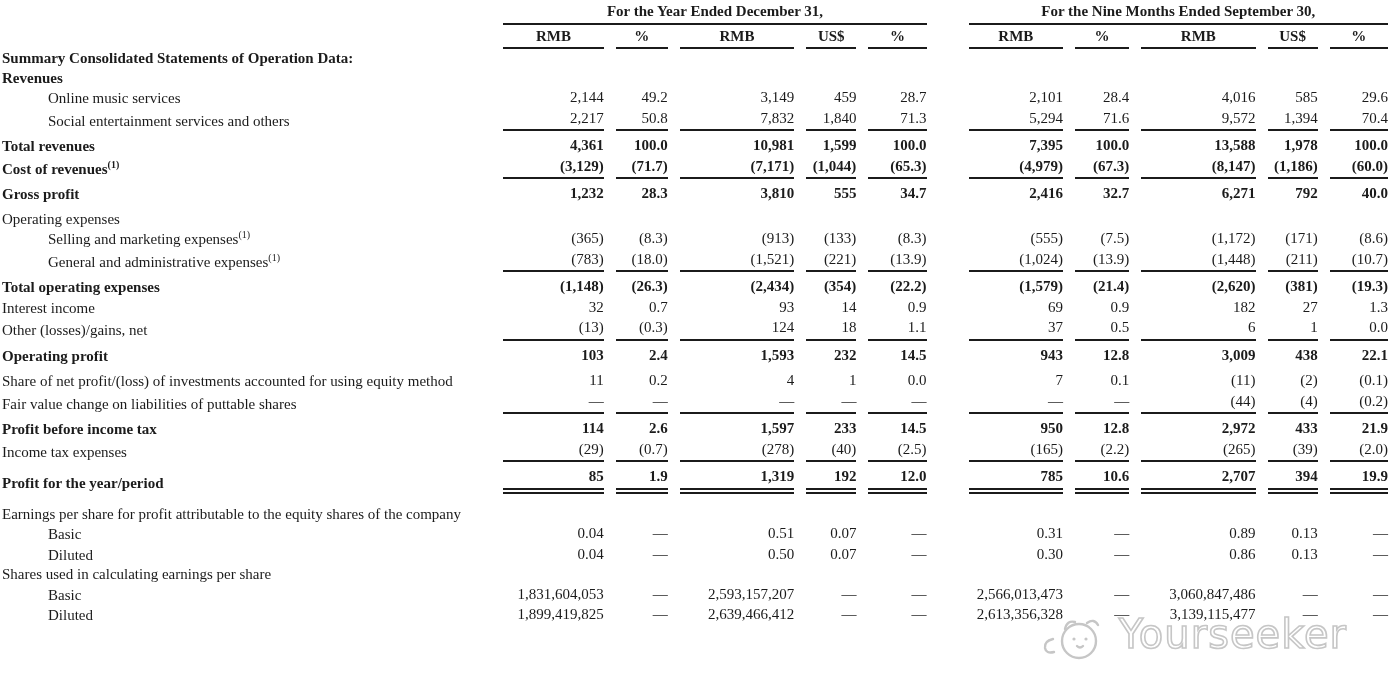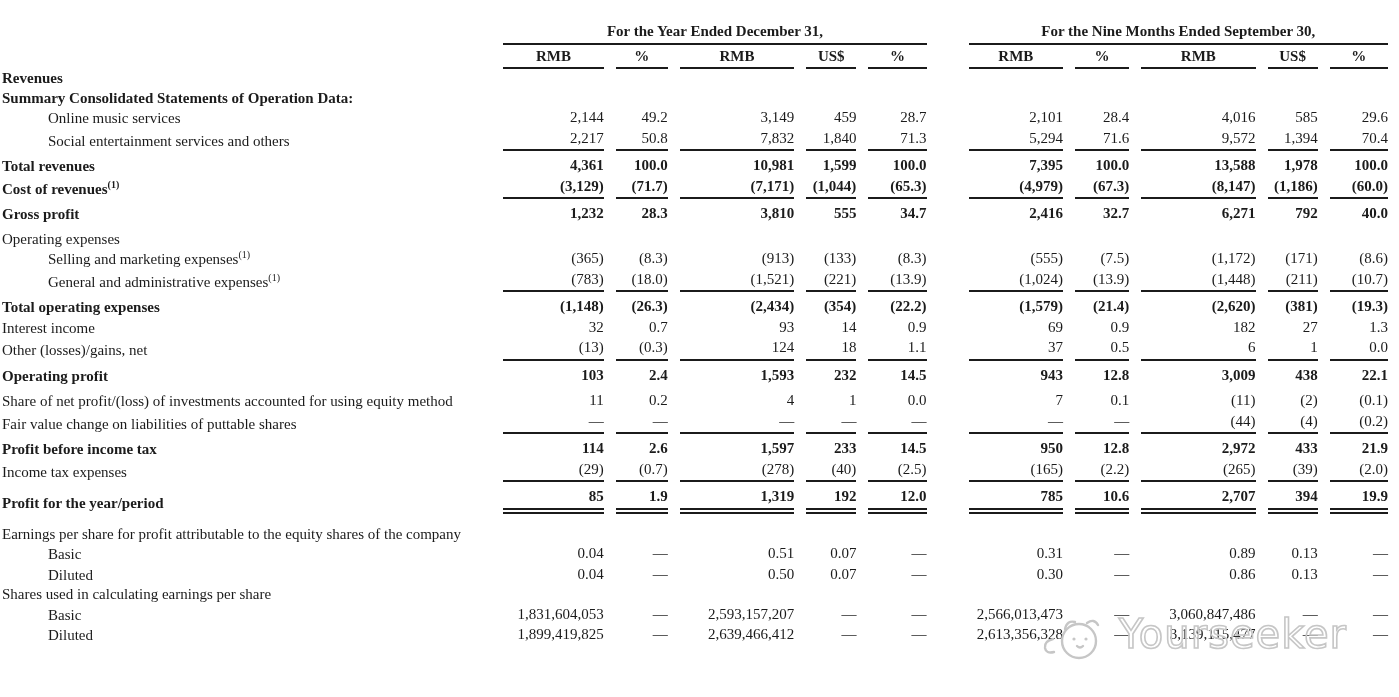--- a/index.html
+++ b/index.html
@@ -2,21 +2,21 @@
 <html><head>
 <meta charset="utf-8">
 <style>
   html,body { margin:0; padding:0; }
   body {
     width:1399px; height:697px; background:#ffffff; overflow:hidden;
     font-family:"Liberation Serif", serif; color:#1b1b1b; position:relative;
   }
   table.fin {
     border-collapse:separate; border-spacing:0; table-layout:fixed;
-    margin:20px 0 0 2px; font-size:15px; line-height:1.3; width:1386px;
+    margin:0 0 0 2px; font-size:15px; line-height:1.3; width:1386px;
   }
   td { padding:0; vertical-align:bottom; }
   thead td { padding-top:2px; }
   .lblcell { text-align:left; padding-right:4px; }
   .ind  { padding-left:46px; }
   .hang { padding-left:28px; text-indent:-28px; }
   .b { font-weight:bold; }
   .vc { padding-left:12px; }
   .val { display:block; text-align:right; padding-bottom:1px; min-height:1px; }
   .ctr { display:block; text-align:center; }
@@ -95,55 +95,55 @@
         <td class="vc">
             <span class="ctr b u2">US$</span>
           </td>
         <td class="vc">
             <span class="ctr b u2">%</span>
           </td>
       </tr>
     </thead>
     <tbody>
         <tr>
+          <td class="lblcell b">Summary Consolidated Statements of Operation Data:</td>
+          <td class="vc">
+            <span class="val b"></span>
+          </td>
+          <td class="vc">
+            <span class="val b"></span>
+          </td>
+          <td class="vc">
+            <span class="val b"></span>
+          </td>
+          <td class="vc">
+            <span class="val b"></span>
+          </td>
+          <td class="vc">
+            <span class="val b"></span>
+          </td>
+          <td></td>
+          <td class="vc">
+            <span class="val b"></span>
+          </td>
+          <td class="vc">
+            <span class="val b"></span>
+          </td>
+          <td class="vc">
+            <span class="val b"></span>
+          </td>
+          <td class="vc">
+            <span class="val b"></span>
+          </td>
+          <td class="vc">
+            <span class="val b"></span>
+          </td>
+        </tr>
+        <tr>
           <td class="lblcell b">Revenues</td>
-          <td class="vc">
-            <span class="val b"></span>
-          </td>
-          <td class="vc">
-            <span class="val b"></span>
-          </td>
-          <td class="vc">
-            <span class="val b"></span>
-          </td>
-          <td class="vc">
-            <span class="val b"></span>
-          </td>
-          <td class="vc">
-            <span class="val b"></span>
-          </td>
-          <td></td>
-          <td class="vc">
-            <span class="val b"></span>
-          </td>
-          <td class="vc">
-            <span class="val b"></span>
-          </td>
-          <td class="vc">
-            <span class="val b"></span>
-          </td>
-          <td class="vc">
-            <span class="val b"></span>
-          </td>
-          <td class="vc">
-            <span class="val b"></span>
-          </td>
-        </tr>
-        <tr>
-          <td class="lblcell b">Summary Consolidated Statements of Operation Data:</td>
           <td class="vc">
             <span class="val b"></span>
           </td>
           <td class="vc">
             <span class="val b"></span>
           </td>
           <td class="vc">
             <span class="val b"></span>
           </td>
           <td class="vc">

